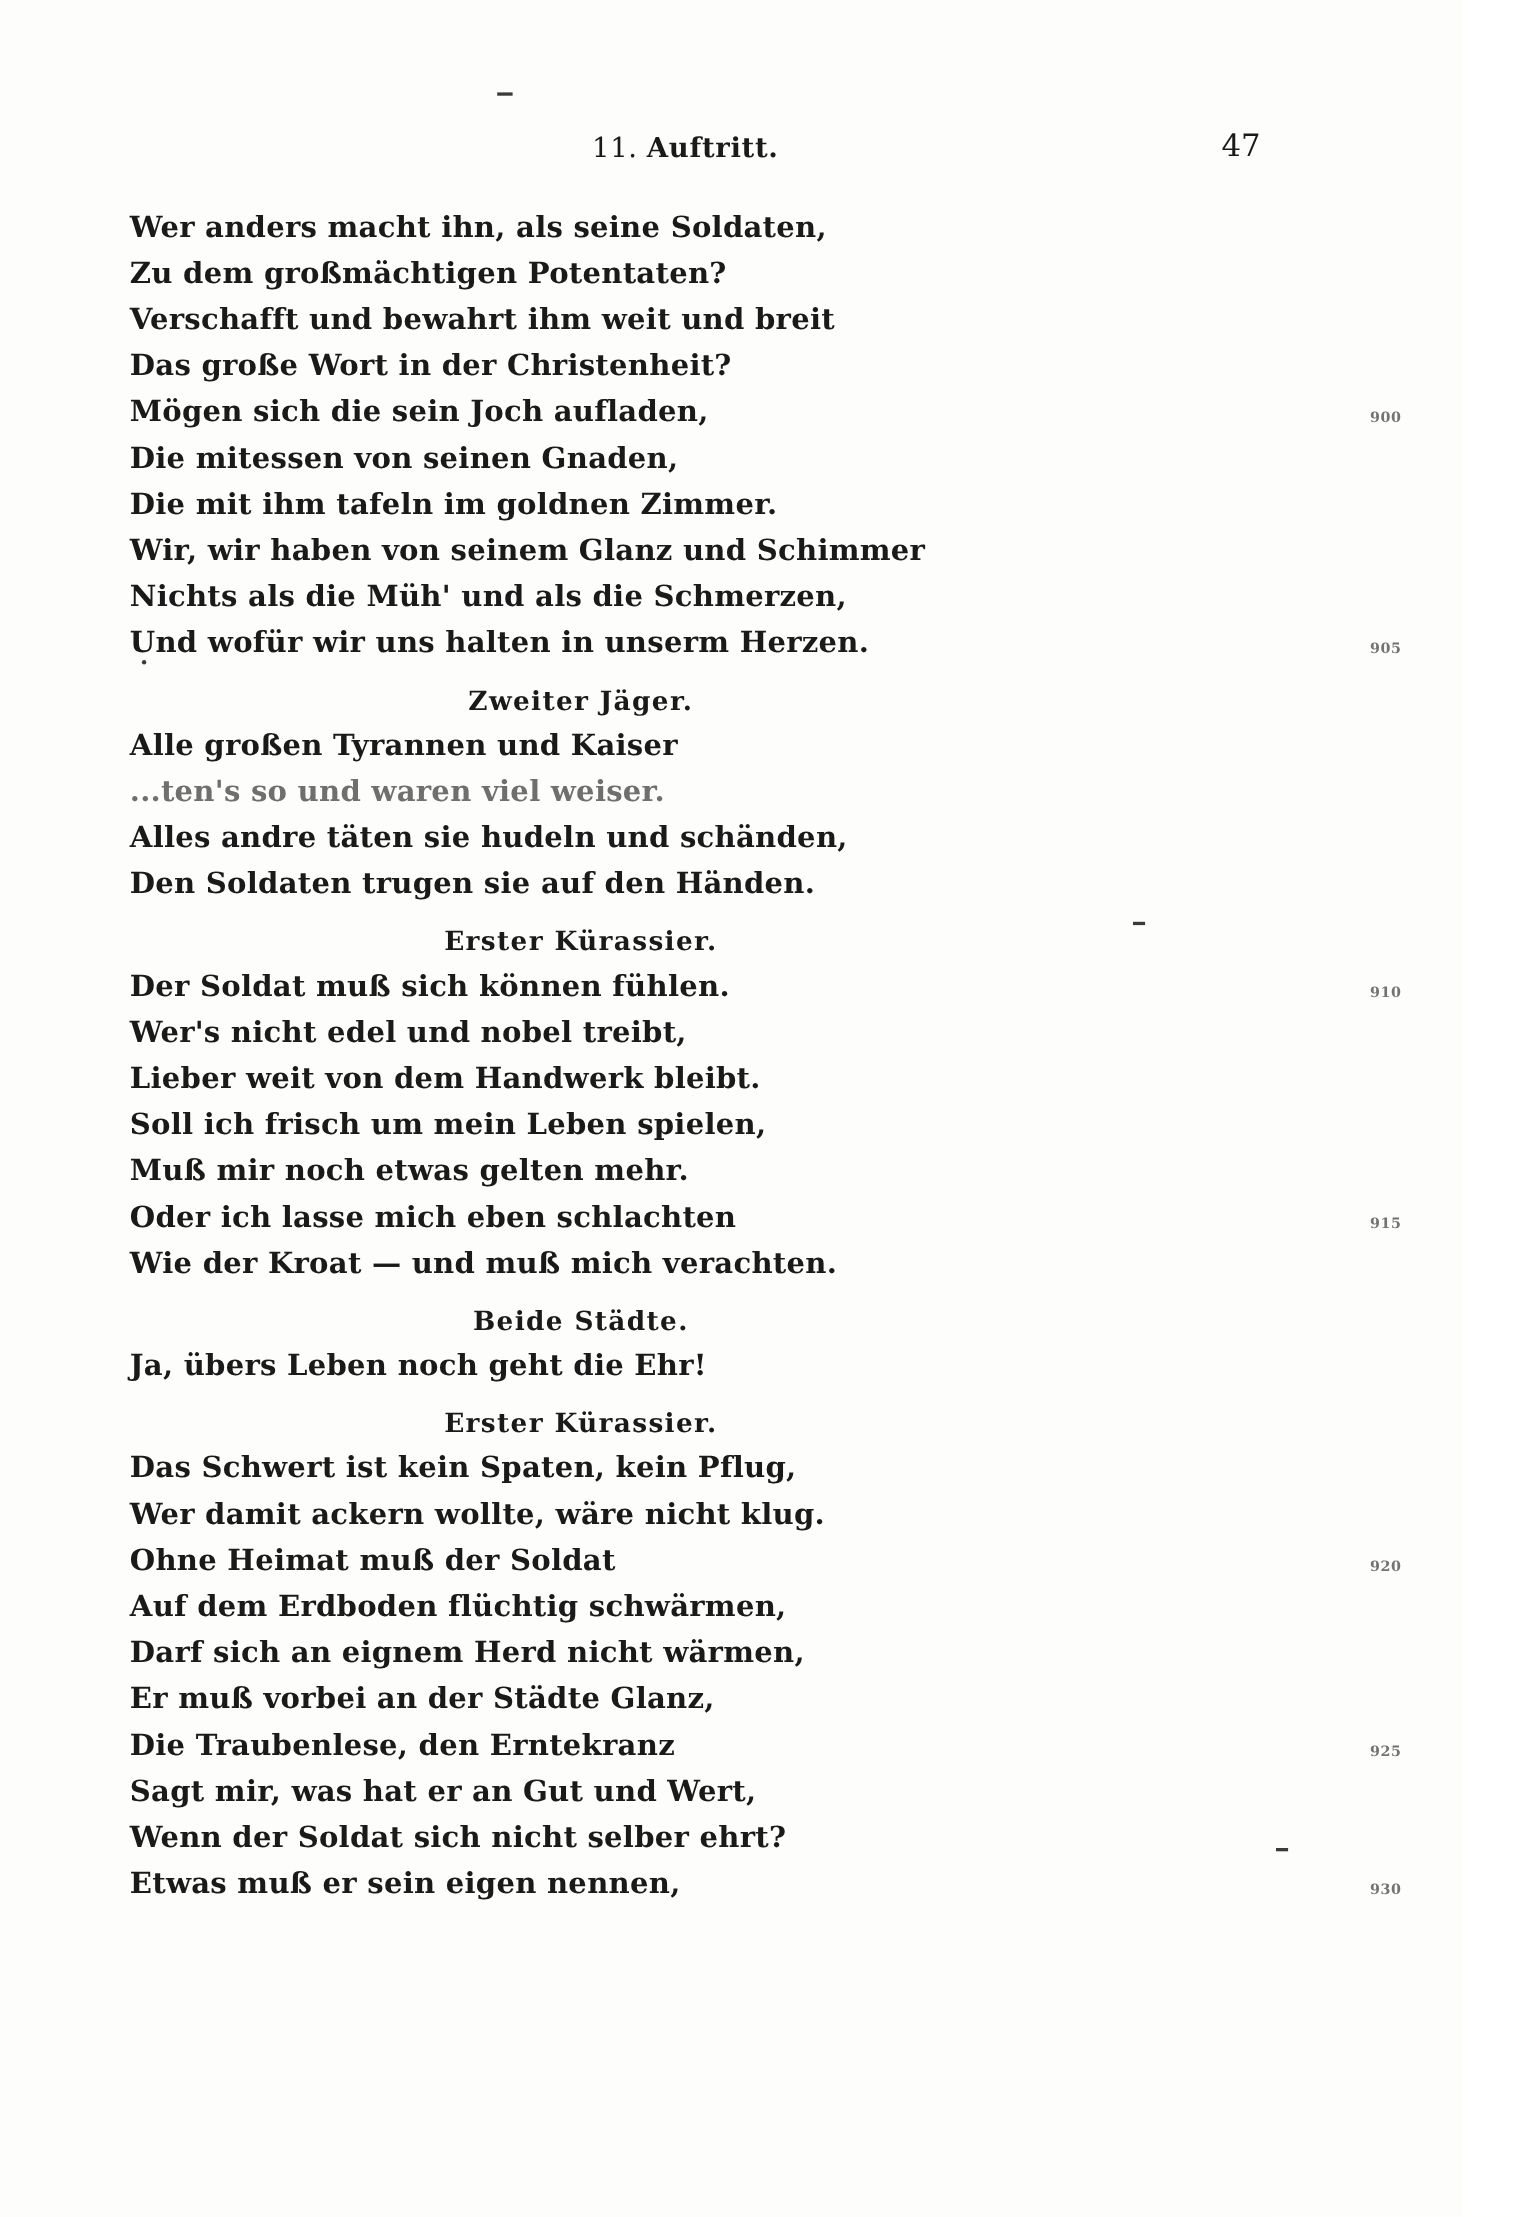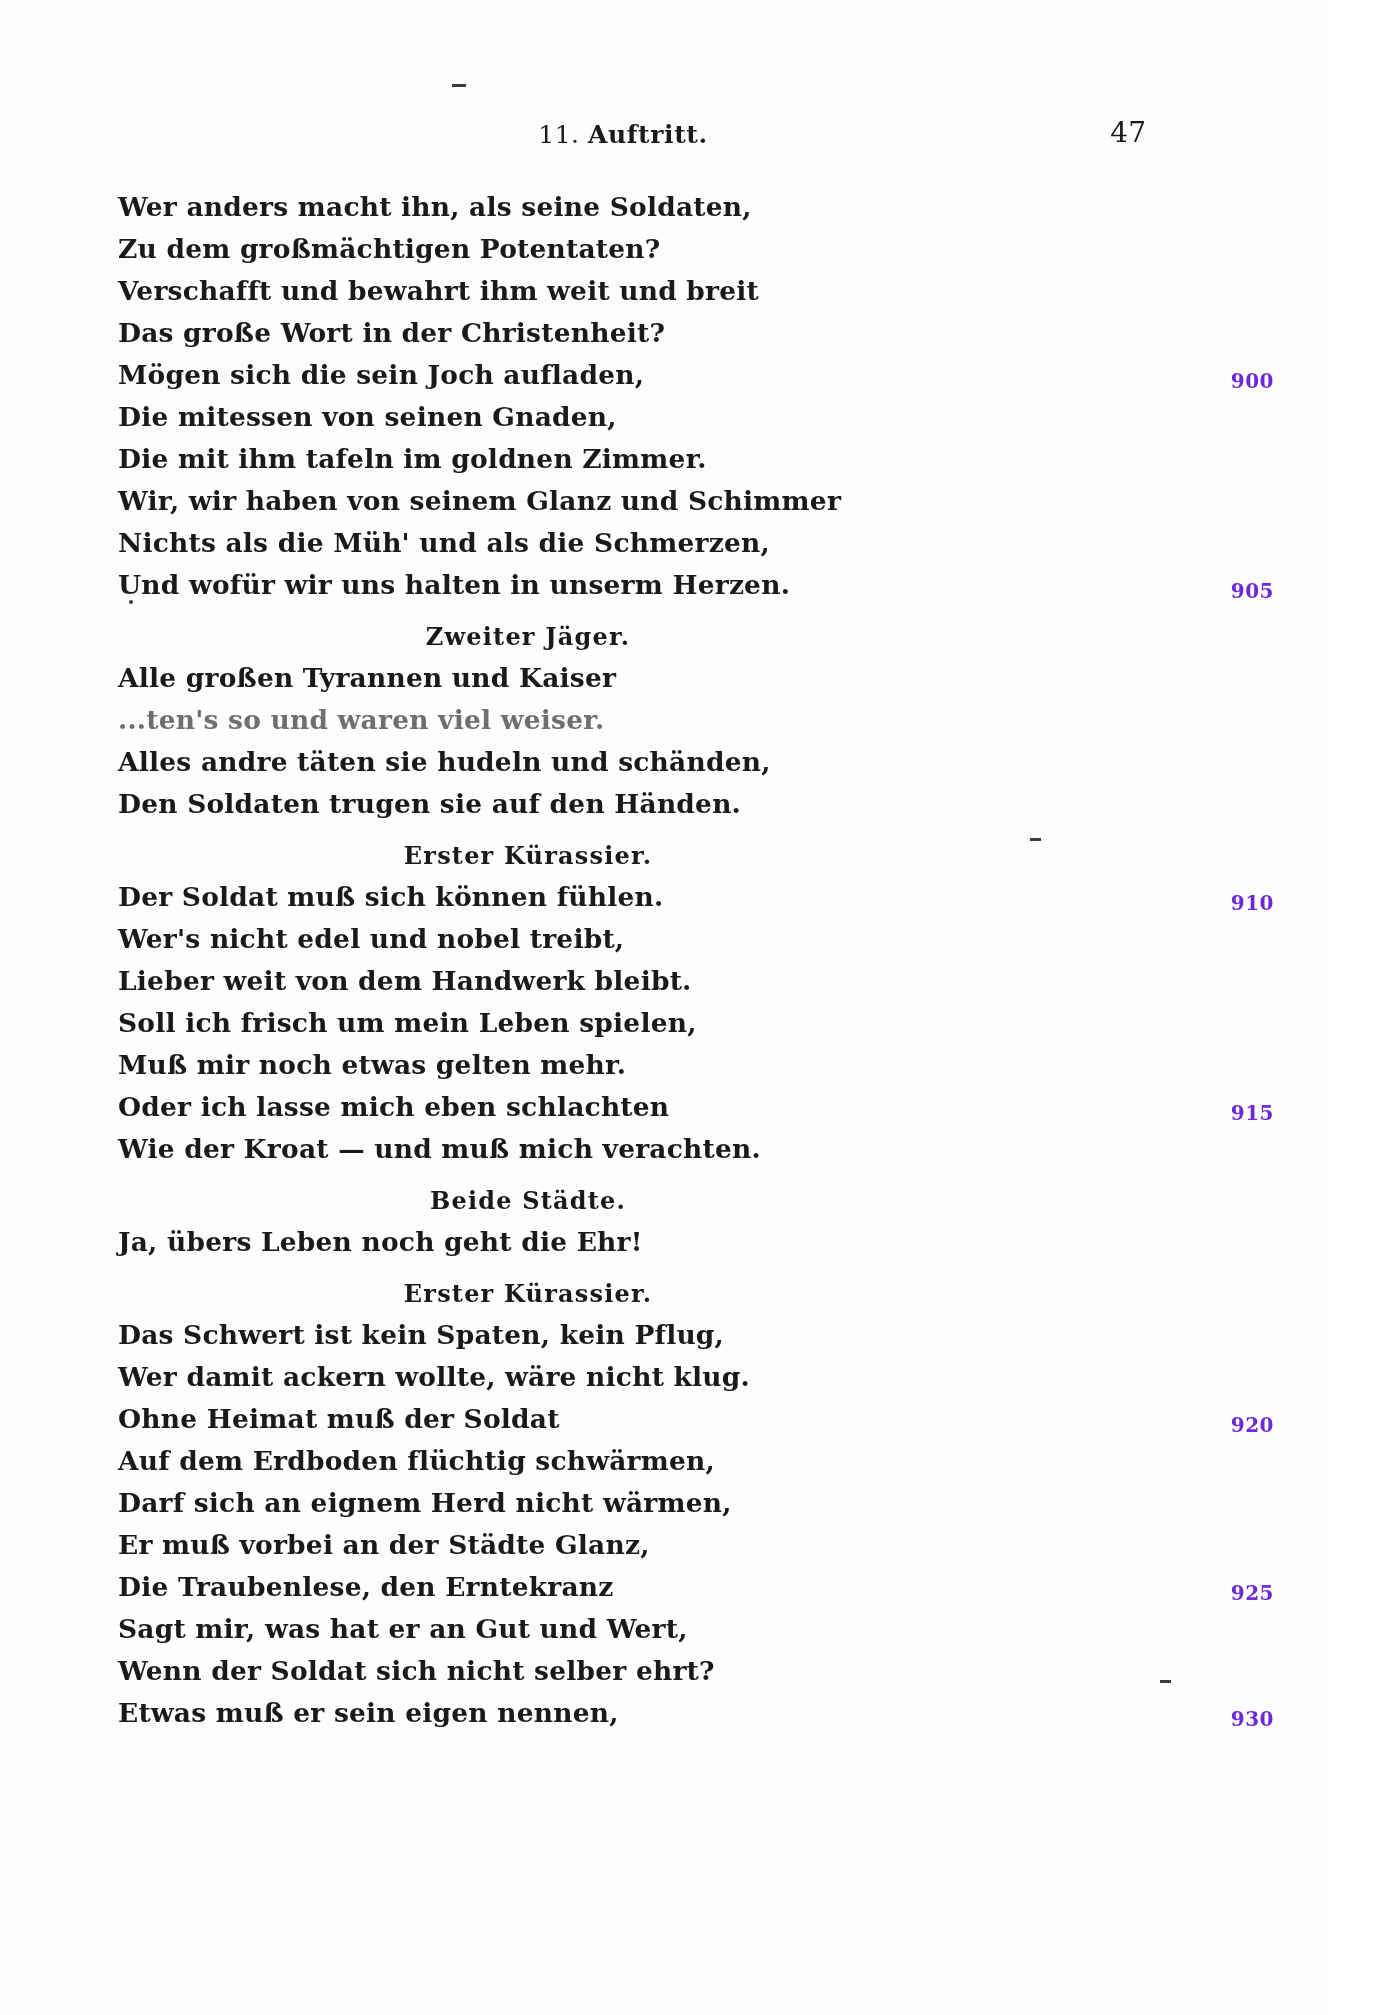--- a/index.html
+++ b/index.html
@@ -75,24 +75,24 @@
     font-weight: 600;
     font-family: "DejaVu Serif", serif;
   }
   .line.faded {
     color: #6f6f6f;
   }
   .line .lnum {
     position: absolute;
     right: -146px;
     top: 6px;
-    font-size: 20px;
+    font-size: 13px;
     font-weight: 700;
     letter-spacing: 0.5px;
-    color: #6d28d9;
+    color: #737373;
     font-family: "DejaVu Serif", serif;
   }
 
   
   .speaker {
     text-align: center;
     font-size: 24px;
     font-weight: 700;
     letter-spacing: 1.2px;
     margin: 16px 0 6px 0;

